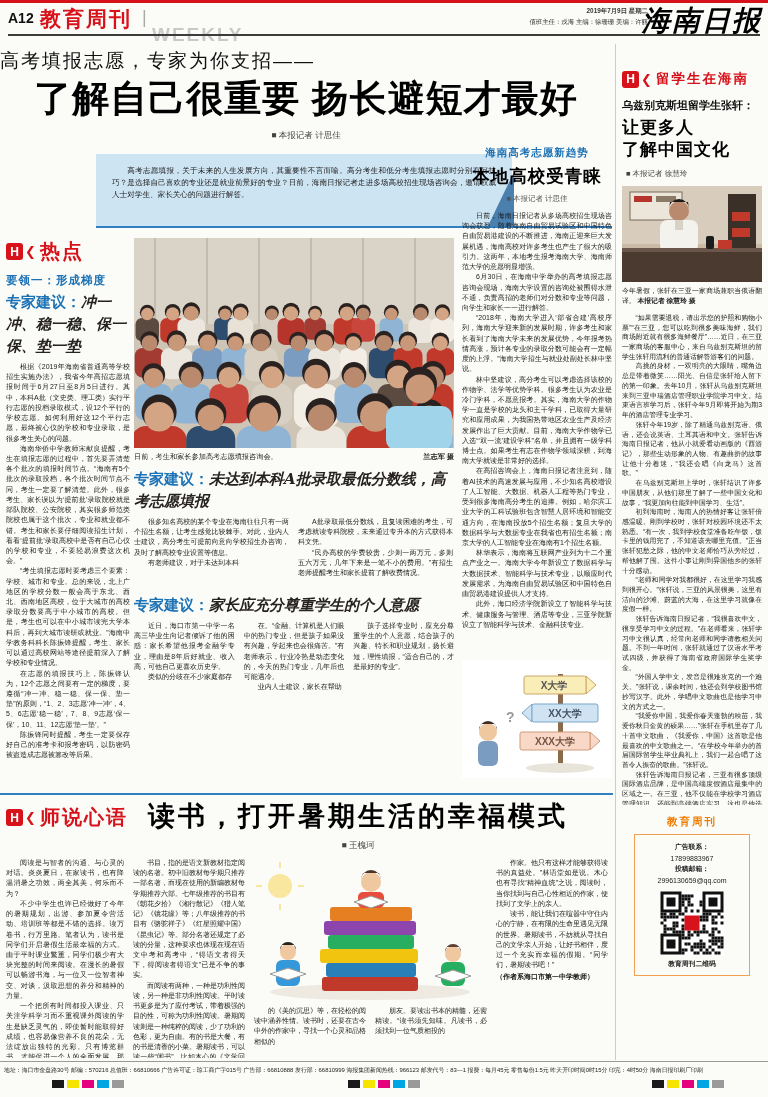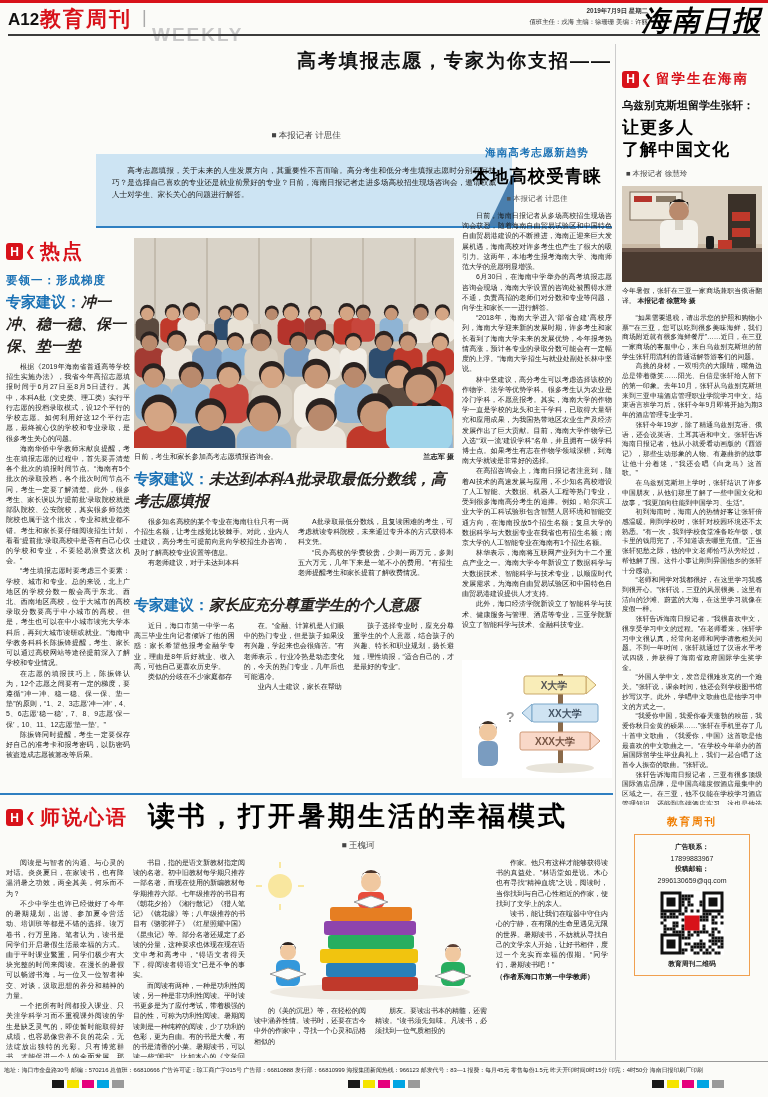--- a/index.html
+++ b/index.html
@@ -1,31 +1,31 @@
 <!DOCTYPE html>
 <html><head>
 <meta charset="utf-8">
 <style>
   * { margin:0; padding:0; box-sizing:border-box; }
   body { background:#e8e8e8; font-family:"Liberation Sans","DejaVu Sans",sans-serif; }
   .page { position:relative; width:768px; height:1097px; margin:0 auto; background:#fbfbf8; overflow:hidden; color:#1a1a1a; }
 
   
   .topline { position:absolute; left:0; top:0; width:768px; height:3px; background:#d8121a; }
-  .edition { position:absolute; left:8px; top:10px; font-size:17px; font-weight:bold; color:#111; }
+  .edition { position:absolute; left:8px; top:10px; font-size:14px; font-weight:bold; color:#111; }
   .sec-name { position:absolute; left:40px; top:5px; font-size:21px; font-weight:bold; color:#d8121a; letter-spacing:2px; }
   .sec-pipe { position:absolute; left:142px; top:7px; font-size:18px; color:#aaa; }
   .sec-en { position:absolute; left:152px; top:24px; font-size:19px; font-weight:bold; color:#c9c9c9; letter-spacing:2px; }
   .hdr-info { position:absolute; right:120px; top:6px; text-align:right; font-size:6.4px; line-height:1.7; color:#333; }
   .hdr-info .d { font-weight:bold; }
   .masthead { position:absolute; right:6px; top:2px; font-family:"DejaVu Serif",serif; font-style:italic; font-weight:bold; font-size:28px; color:#000000; letter-spacing:2px; }
   .headrule { position:absolute; left:8px; top:34px; width:752px; height:2px; background:#3c3c3c; }
 
   
-  .kicker { position:absolute; left:0; top:48px; width:612px; text-align:right; font-size:19px; font-weight:bold; letter-spacing:2px; color:#111; }
+  .kicker { position:absolute; left:0; top:48px; width:612px; text-align:left; font-size:19px; font-weight:normal; letter-spacing:2px; color:#111; }
   .headline { position:absolute; left:0; top:74px; width:612px; text-align:center; font-size:37px; font-weight:bold; letter-spacing:1px; color:#000; }
   .byline { position:absolute; left:0; top:130px; width:612px; text-align:center; font-size:8.5px; color:#444; }
   .introbox { position:absolute; left:96px; top:154px; width:416px; height:72px; background:#cde4f3; padding:11px 16px 8px; font-size:7.6px; line-height:1.6; text-align:justify; color:#222; overflow:hidden; }
   .introbox p { text-indent:2em; }
   .intro-tri { position:absolute; left:488px; top:172px; width:26px; height:54px; background:#4a7fae; clip-path:polygon(100% 0,0 100%,100% 100%); }
   .bluerule { position:absolute; left:96px; top:226px; width:516px; height:2px; background:#2f7fc1; }
 
   
   .sec-head { display:flex; align-items:center; gap:4px; margin-bottom:8px; }
   .sec-logo { width:17px; height:17px; background:#d8121a; color:#fff; font-weight:bold; font-size:12px; display:flex; align-items:center; justify-content:center; border-radius:3px; flex:0 0 auto; }
@@ -111,20 +111,21 @@
   <div class="sec-pipe">|</div>
   <div class="sec-en">WEEKLY</div>
   <div class="hdr-info">
     <div class="d">2019年7月9日 星期二</div>
     <div>值班主任：戎海 主编：徐珊珊 美编：许丽</div>
   </div>
   <div class="masthead">海南日报</div>
   <div class="headrule"></div>
 
   <div class="kicker">高考填报志愿，专家为你支招——</div>
+  <div class="headline">了解自己很重要  扬长避短才最好</div>
   <div class="byline">■ 本报记者 计思佳</div>
   <div class="introbox">
       <p>高考志愿填报，关于未来的人生发展方向，其重要性不言而喻。高分考生和低分考生填报志愿时分别有何技巧？是选择自己喜欢的专业还是就业前景好的专业？日前，海南日报记者走进多场高校招生现场咨询会，邀请权威人士对学生、家长关心的问题进行解答。</p>
     </div>
   <div class="intro-tri"></div>
   <div class="bluerule"></div>
 
   <div class="hotspot">
     <div class="sec-head">
       <span class="sec-logo">H</span>

